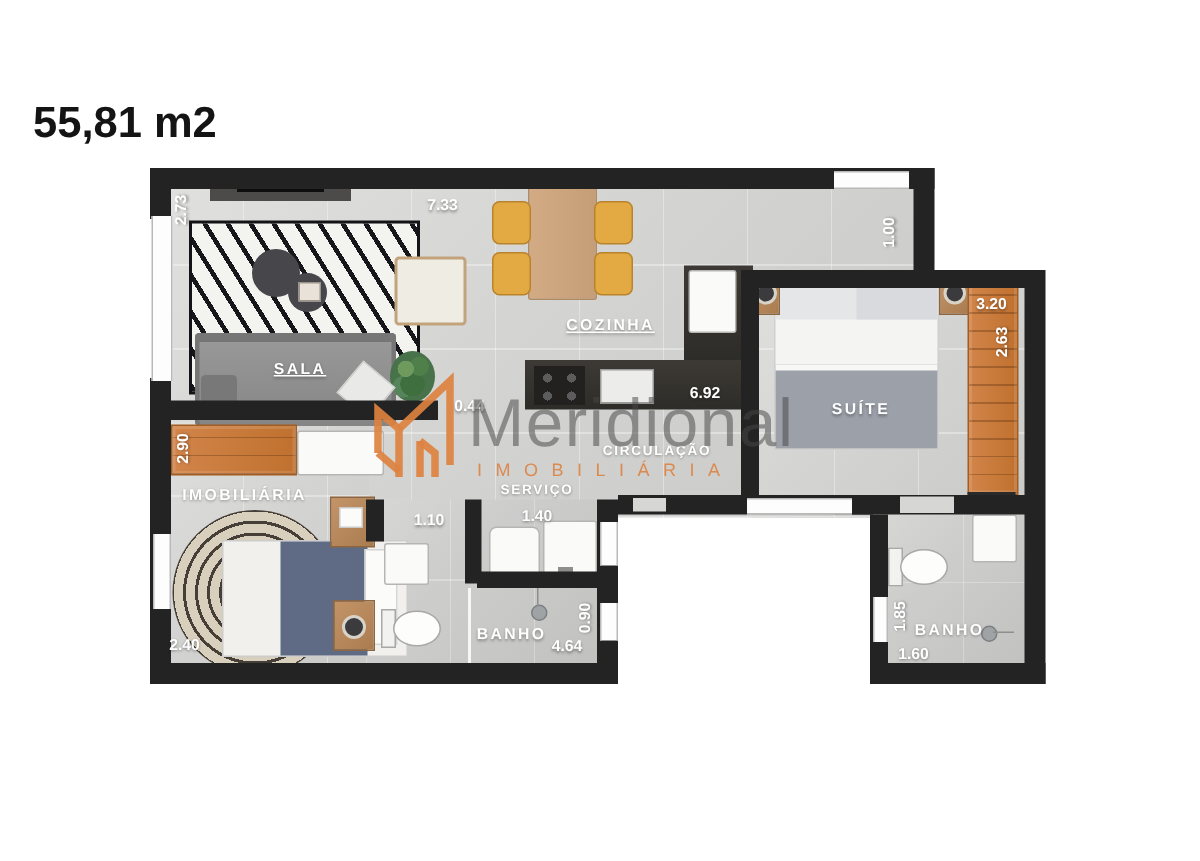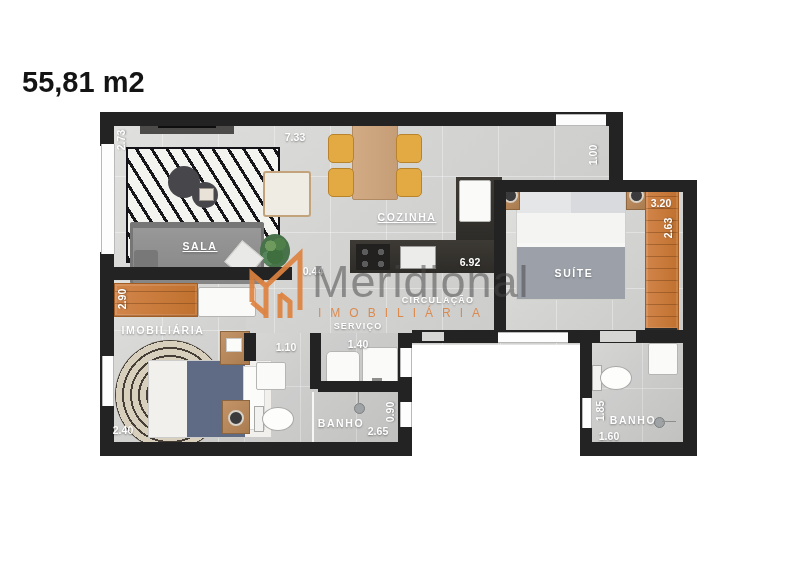--- a/index.html
+++ b/index.html
@@ -195,21 +195,21 @@
   <div class="abs dim v" style="left:573px;top:149px;">1.00</div>
   <div class="abs dim" style="left:641px;top:197px;">3.20</div>
   <div class="abs dim v" style="left:648px;top:222px;">2.63</div>
   <div class="abs dim" style="left:450px;top:256px;">6.92</div>
   <div class="abs dim" style="left:293px;top:265px;">0.44</div>
   <div class="abs dim v" style="left:102px;top:293px;">2.90</div>
   <div class="abs dim" style="left:266px;top:341px;">1.10</div>
   <div class="abs dim" style="left:338px;top:338px;">1.40</div>
   <div class="abs dim" style="left:103px;top:424px;">2.40</div>
   <div class="abs dim v" style="left:370px;top:406px;">0.90</div>
-  <div class="abs dim" style="left:358px;top:425px;">2.65</div>
+  <div class="abs dim" style="left:358px;top:425px;">4.64</div>
   <div class="abs dim v" style="left:580px;top:405px;">1.85</div>
   <div class="abs dim" style="left:589px;top:430px;">1.60</div>
 
   <div class="abs wm" style="left:246px;top:248px;width:64px;height:72px;">
     <svg width="64" height="72" viewBox="0 0 64 72">
       <g fill="none" stroke="#dd8240" stroke-width="5" stroke-opacity="0.92" stroke-linejoin="miter">
         <path d="M6 54 L6 26 L20 38 L20 70"></path>
         <path d="M20 38 L54 6 L54 62"></path>
         <path d="M34 46 L34 70"></path>
         <path d="M6 54 L20 66"></path>

